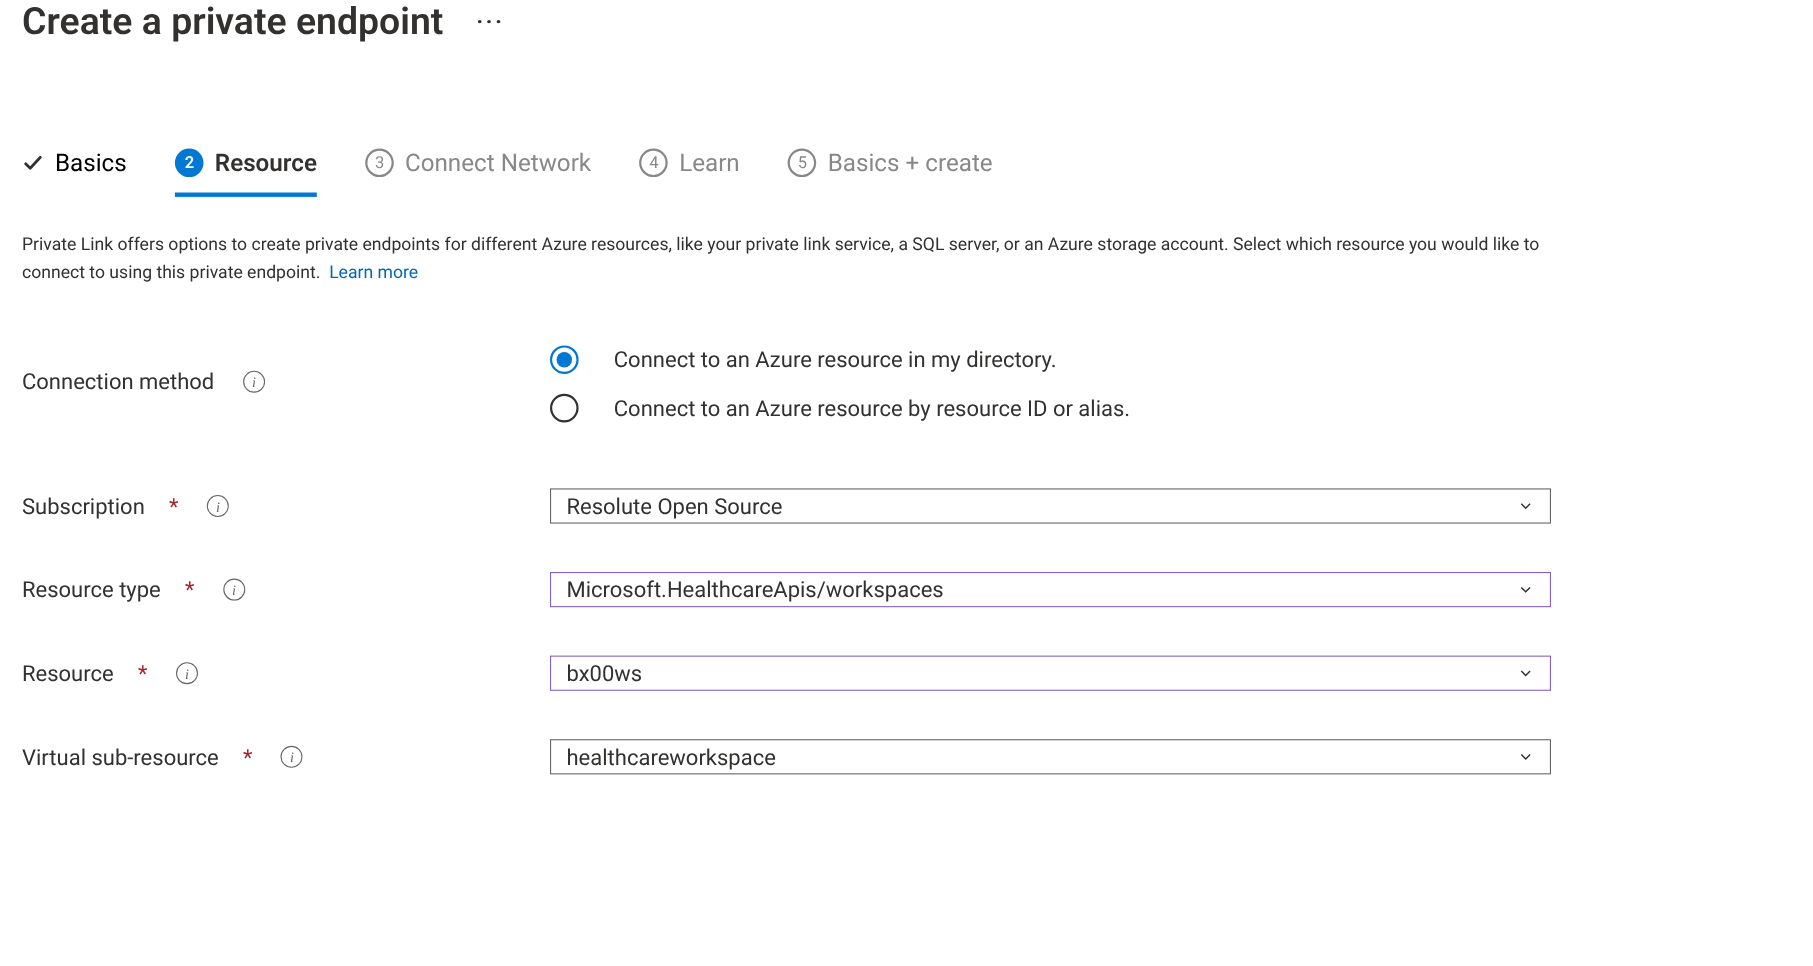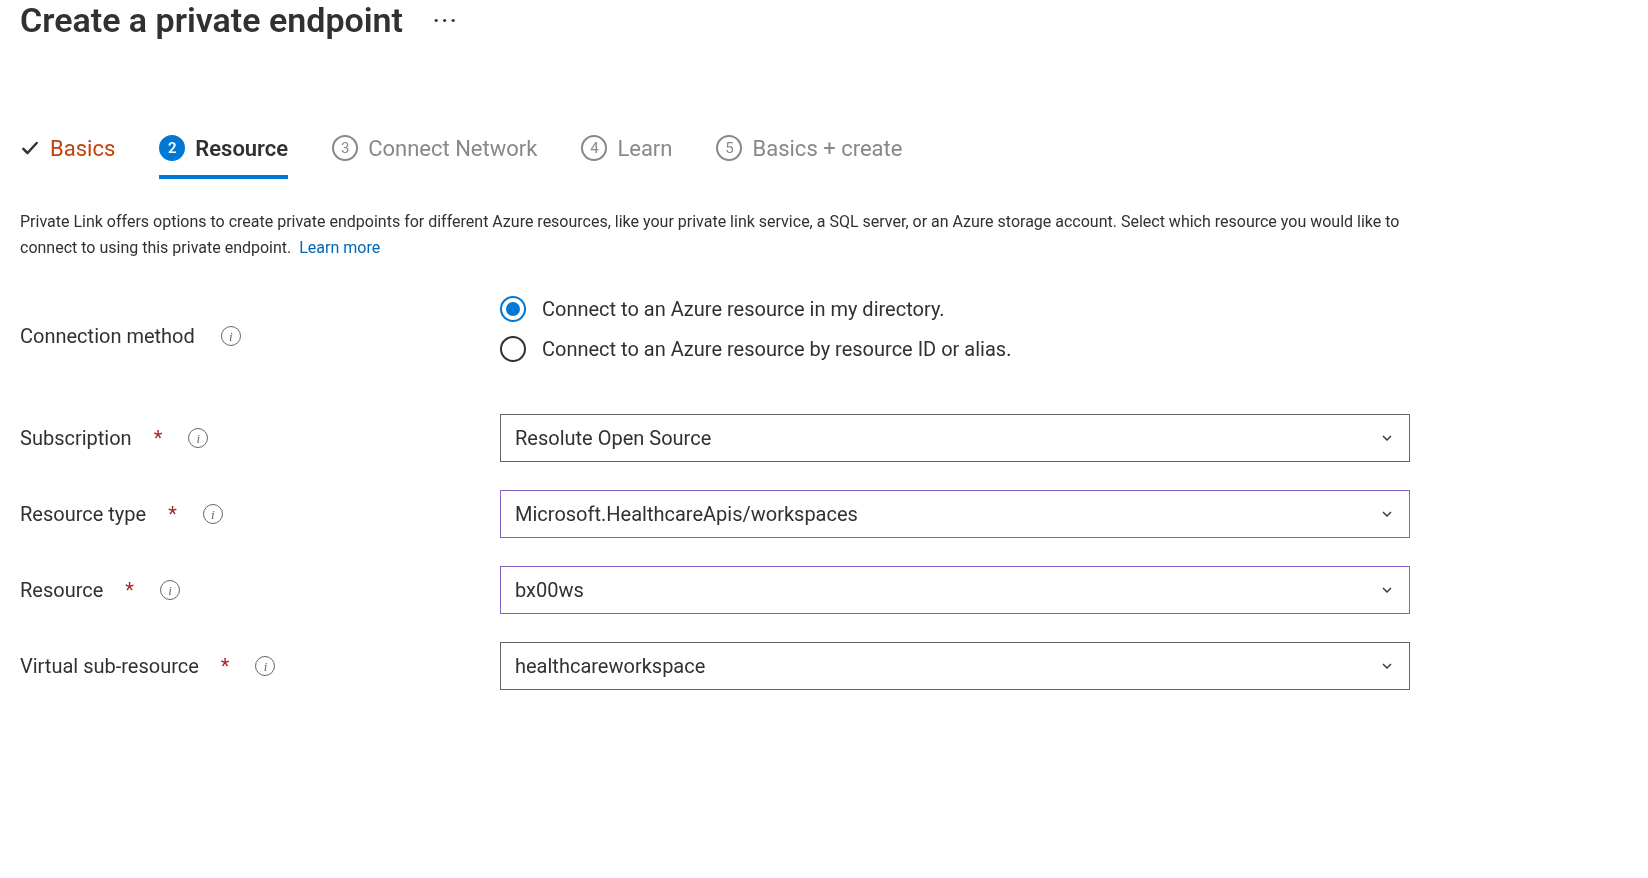--- a/index.html
+++ b/index.html
@@ -35,21 +35,21 @@
   .tab {
     display: flex;
     align-items: center;
     gap: 10px;
     padding-bottom: 14px;
     font-size: 22px;
     color: #888;
     cursor: pointer;
     border-bottom: 4px solid transparent;
   }
-  .tab.completed { color: #c2410c; }
+  .tab.completed { color: #000000; }
   .tab.active { color: #323130; font-weight: 600; border-bottom-color: #0078d4; }
   .tab .check {
     width: 20px; height: 20px;
   }
   .tab .step-circle {
     width: 26px; height: 26px;
     border-radius: 50%;
     display: inline-flex;
     align-items: center; justify-content: center;
     font-size: 15px;
@@ -98,41 +98,42 @@
     font-family: Georgia, serif;
     font-style: italic;
     color: #666;
     margin-left: 8px;
     line-height: 1;
   }
   .form-control-col { flex: 1; }
   .radio-option {
     display: flex;
     align-items: center;
-    gap: 16px;
+    gap: 32px;
     font-size: 20px;
     margin-bottom: 14px;
     cursor: pointer;
+    margin-top: 18px;
   }
   .radio-circle {
     width: 26px; height: 26px;
     border-radius: 50%;
     border: 2px solid #323130;
     display: inline-flex;
     align-items: center; justify-content: center;
     flex-shrink: 0;
   }
   .radio-circle.selected { border-color: #0078d4; }
   .radio-dot {
     width: 14px; height: 14px; border-radius: 50%;
     background: #0078d4;
   }
   .dropdown {
     width: 100%;
-    height: 48px;
+    height: 32px;
     border: 1px solid #666;
     display: flex;
     align-items: center;
     justify-content: space-between;
     padding: 0 14px;
     font-size: 20px;
     background: #fff;
     cursor: pointer;
   }
   .dropdown.highlight { border: 1.5px solid #8661c5; }

